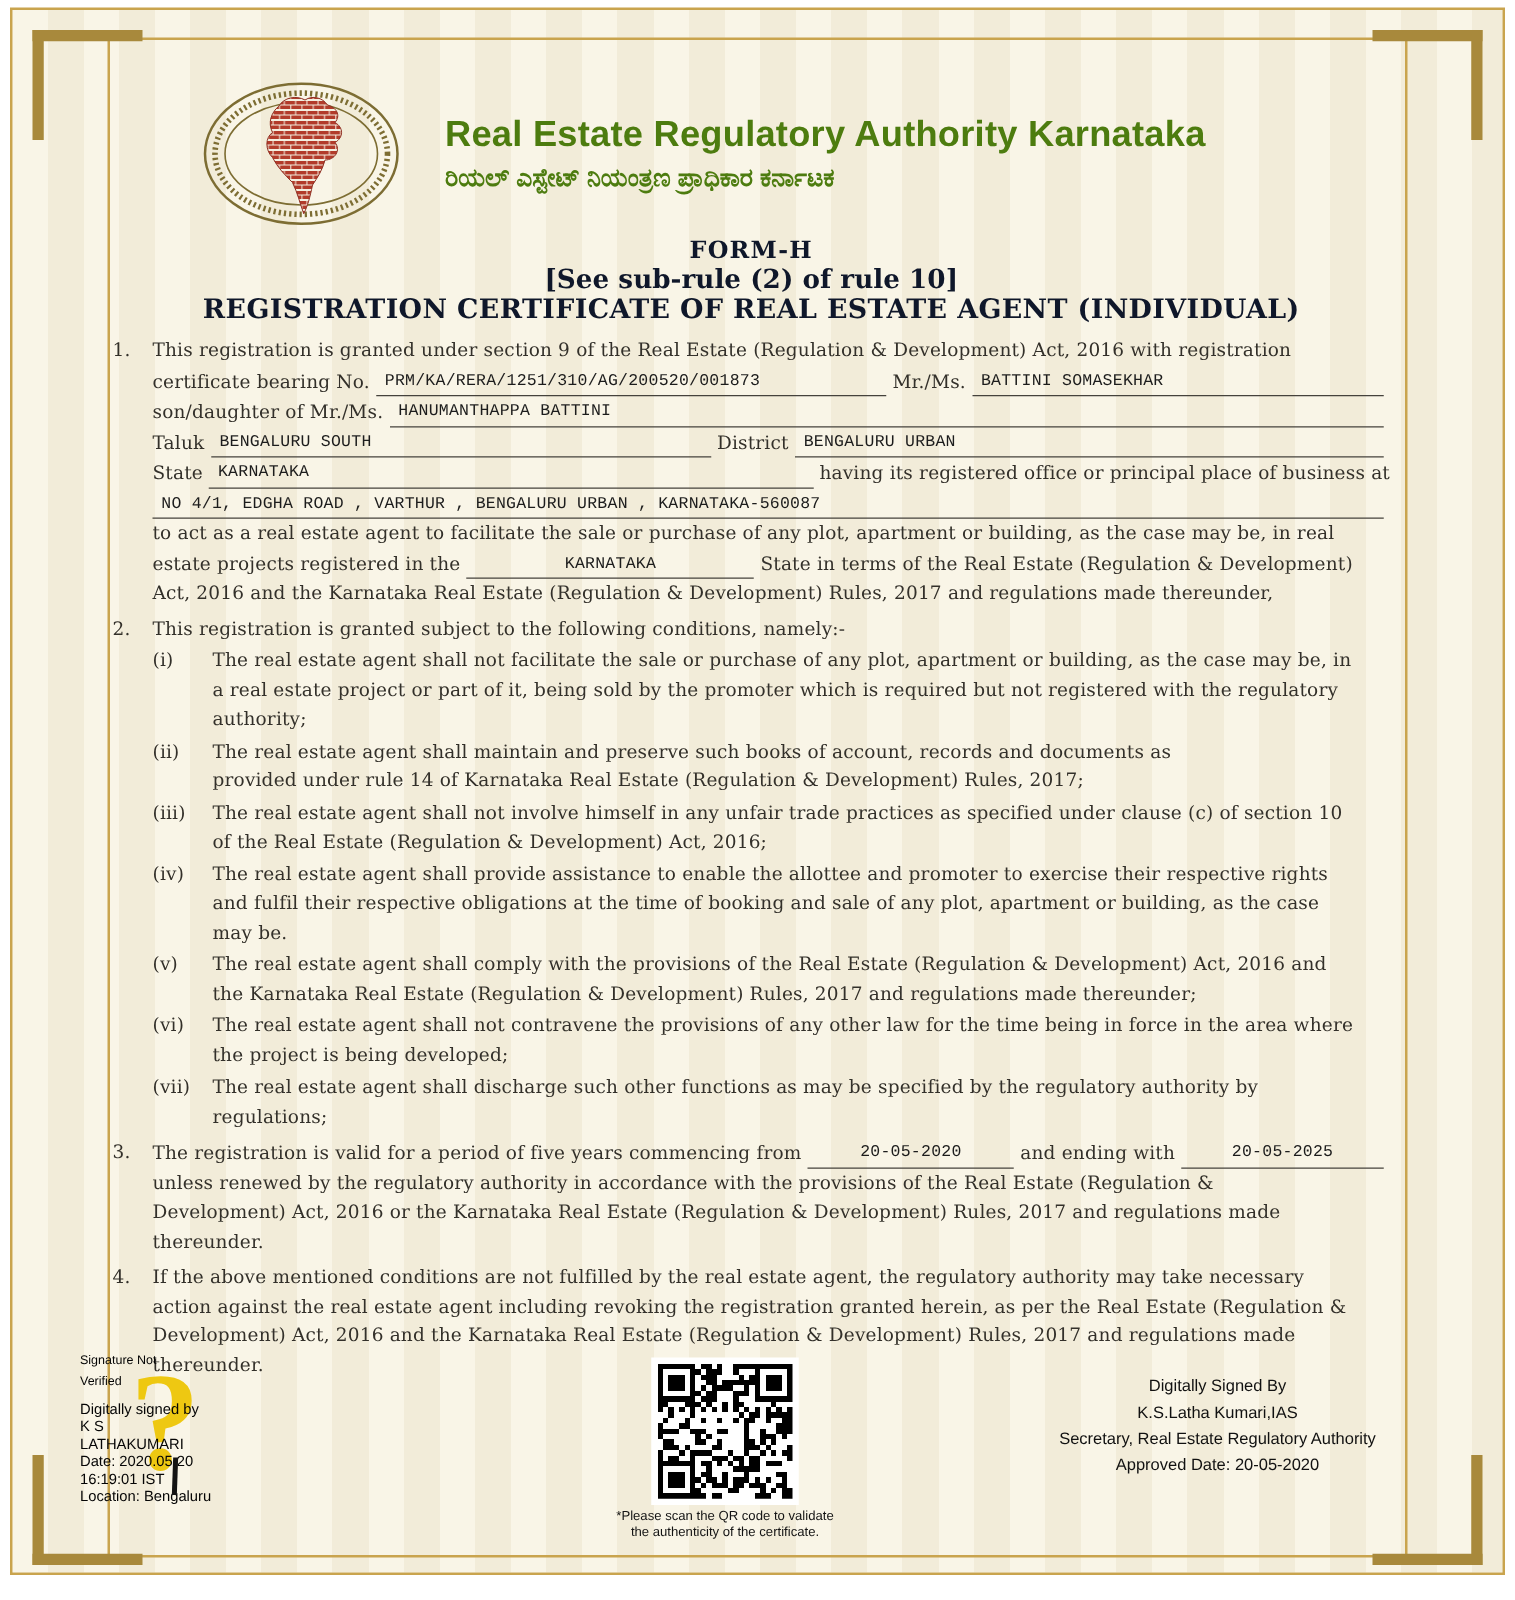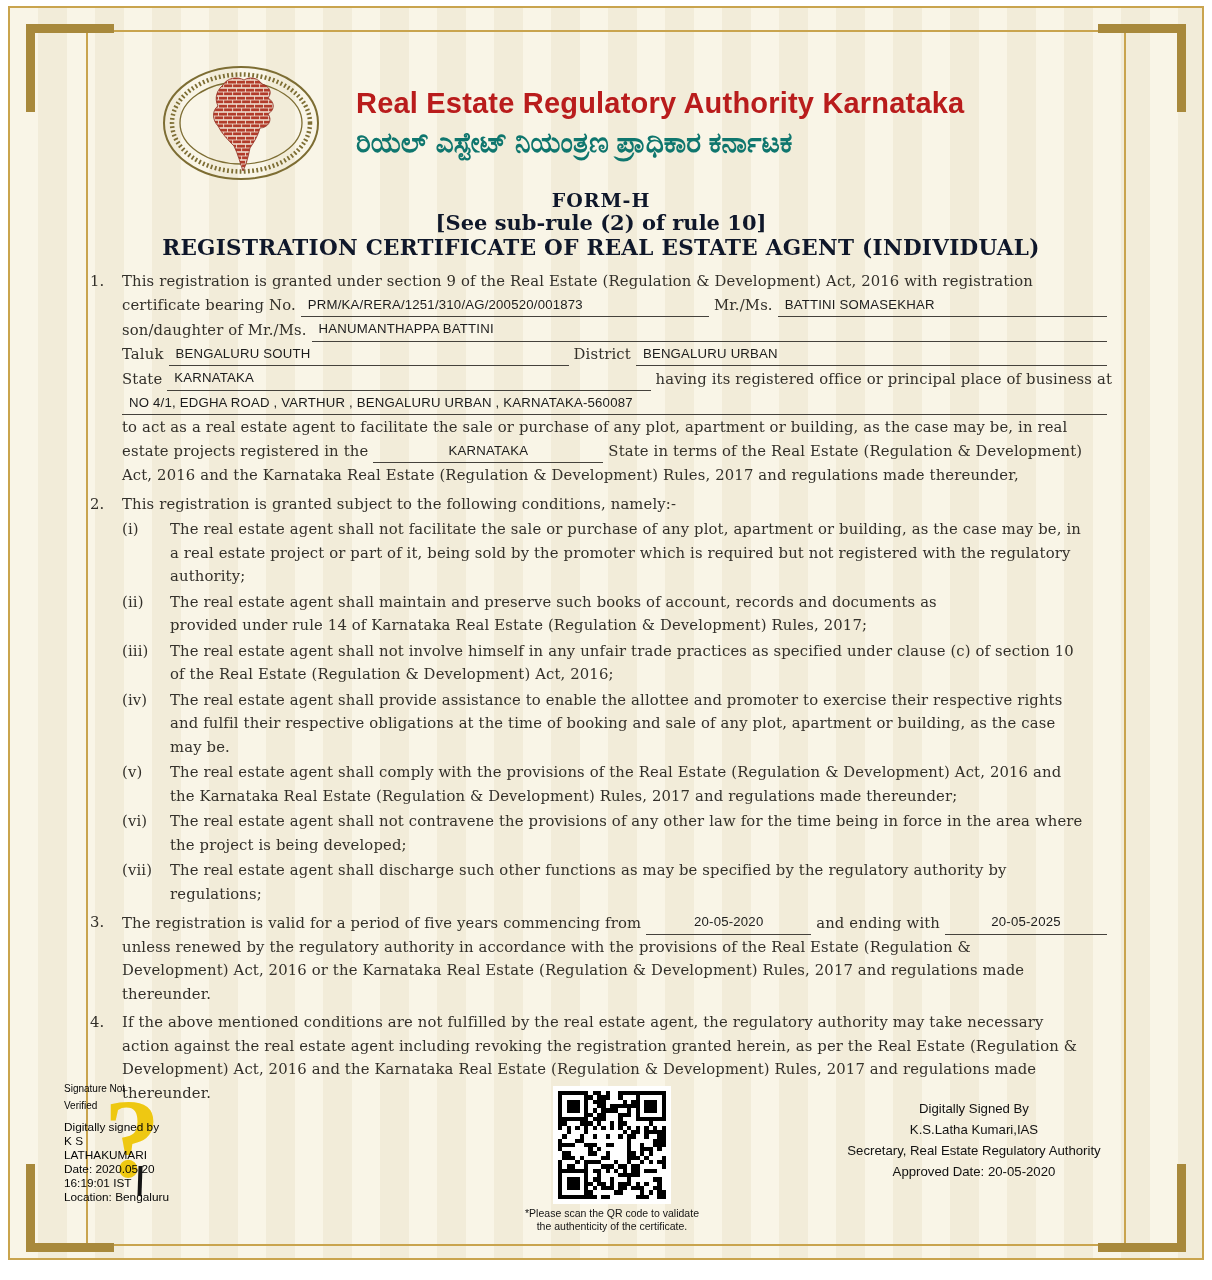--- a/index.html
+++ b/index.html
@@ -24,45 +24,45 @@
   .bracket.bl { left:26px;  bottom:28px; border-left:9px solid #a8893c; border-bottom:9px solid #a8893c; }
   .bracket.br { right:26px; bottom:28px; border-right:9px solid #a8893c; border-bottom:9px solid #a8893c; }
 
   
   .content { position:absolute; left:90px; right:100px; top:46px; color:#33302a; }
 
   
   .hdr { display:flex; align-items:center; margin-top:18px; }
   .hdr-logo { width:162px; height:118px; flex:none; margin-left:70px; }
   .hdr-titles { margin-left:34px; }
-  .hdr-en { font-family:"Liberation Sans", sans-serif; font-weight:700; font-size:29px; color:#b91c1c; letter-spacing:0.2px;text-align:center; }
-  .hdr-kn { font-family:"Liberation Sans", sans-serif; font-weight:700; font-size:28px; color:#0f766e; margin-top:7px; }
+  .hdr-en { font-family:"Liberation Sans", sans-serif; font-weight:700; font-size:29px; color:#4d7c0f; letter-spacing:0.2px;text-align:center; }
+  .hdr-kn { font-family:"Liberation Sans", sans-serif; font-weight:700; font-size:20px; color:#4d7c0f; margin-top:7px; }
 
   .form-head { text-align:center; margin-top:6px; color:#0f172a; }
   .fh1 { font-size:19px; font-weight:700; letter-spacing:1px; line-height:24px; }
   .fh2 { font-size:21px; font-weight:700; line-height:21px; }
   .fh3 { font-size:21.5px; font-weight:700; line-height:29px; letter-spacing:0.3px; }
 
   
   .clause { display:flex; margin-top:5px; font-size:14.8px; letter-spacing:0.15px; }
   .clause.first { margin-top:7px; }
   .cnum { width:32px; flex:none; line-height:23.5px; }
   .cbody { flex:1; line-height:23.5px; }
   .line { line-height:23.5px; }
-  .flexline { display:flex; align-items:center; }
+  .flexline { display:flex; align-items:flex-end; }
   .lbl { white-space:nowrap; }
   .pre { white-space:pre-line; }
 
   .blank {
     display:flex; align-items:baseline;
     border-bottom:1px solid #45423c; margin:0 5px; padding:0 7px;
     min-width:60px;
   }
   .blank .val {
-    font-family:Liberation Sans, sans-serif; font-size:13.2px; color:#1c1c1c;
+    font-family:Liberation Mono, monospace; font-size:13.2px; color:#1c1c1c;
     letter-spacing:0.2px; white-space:nowrap; line-height:23.5px;
   }
   .blank.center { justify-content:center; }
   .grow { flex:1; }
   .f125 { flex:1.25; }
   .w400 { width:400px; flex:none; }
   .w230 { width:230px; flex:none; }
   .w165 { width:165px; flex:none; }
 
   .cond { display:flex; margin-top:2px; }
@@ -73,21 +73,21 @@
   .stamp { position:absolute; left:64px; top:1080px; width:170px; font-family:"Liberation Sans", sans-serif; color:#050505; }
   .stamp-big { font-size:10px; line-height:17px; position:relative; z-index:2; }
   .stamp-sub { font-size:11.8px; line-height:14px; margin-top:6px; position:relative; z-index:2; }
   .stamp-q {
     position:absolute; left:40px; top:2px; z-index:1;
     font-family:"Liberation Serif", serif; font-weight:700;
     font-size:112px; line-height:112px; color:#eec500; opacity:0.92;
   }
   .pen-mark { position:absolute; left:74px; top:86px; width:4px; height:30px; background:#141414; z-index:3; transform:rotate(2deg); }
 
-  .qr-block { position:absolute; left:512px; top:1086px; width:200px; text-align:center; }
+  .qr-block { position:absolute; left:480px; top:1086px; width:200px; text-align:center; }
   .qr-box { display:inline-block; background:#ffffff; padding:5px; line-height:0; }
   .qr-caption { font-family:"Liberation Sans", sans-serif; font-size:10.5px; line-height:13px; color:#141414; margin-top:3px; }
 
   .sign-block { position:absolute; right:88px; top:1098px; width:300px; text-align:center;
     font-family:"Liberation Sans", sans-serif; font-size:13.2px; line-height:21px; color:#111111; }
   .approved { }
 </style>
 </head>
 <body>
 

